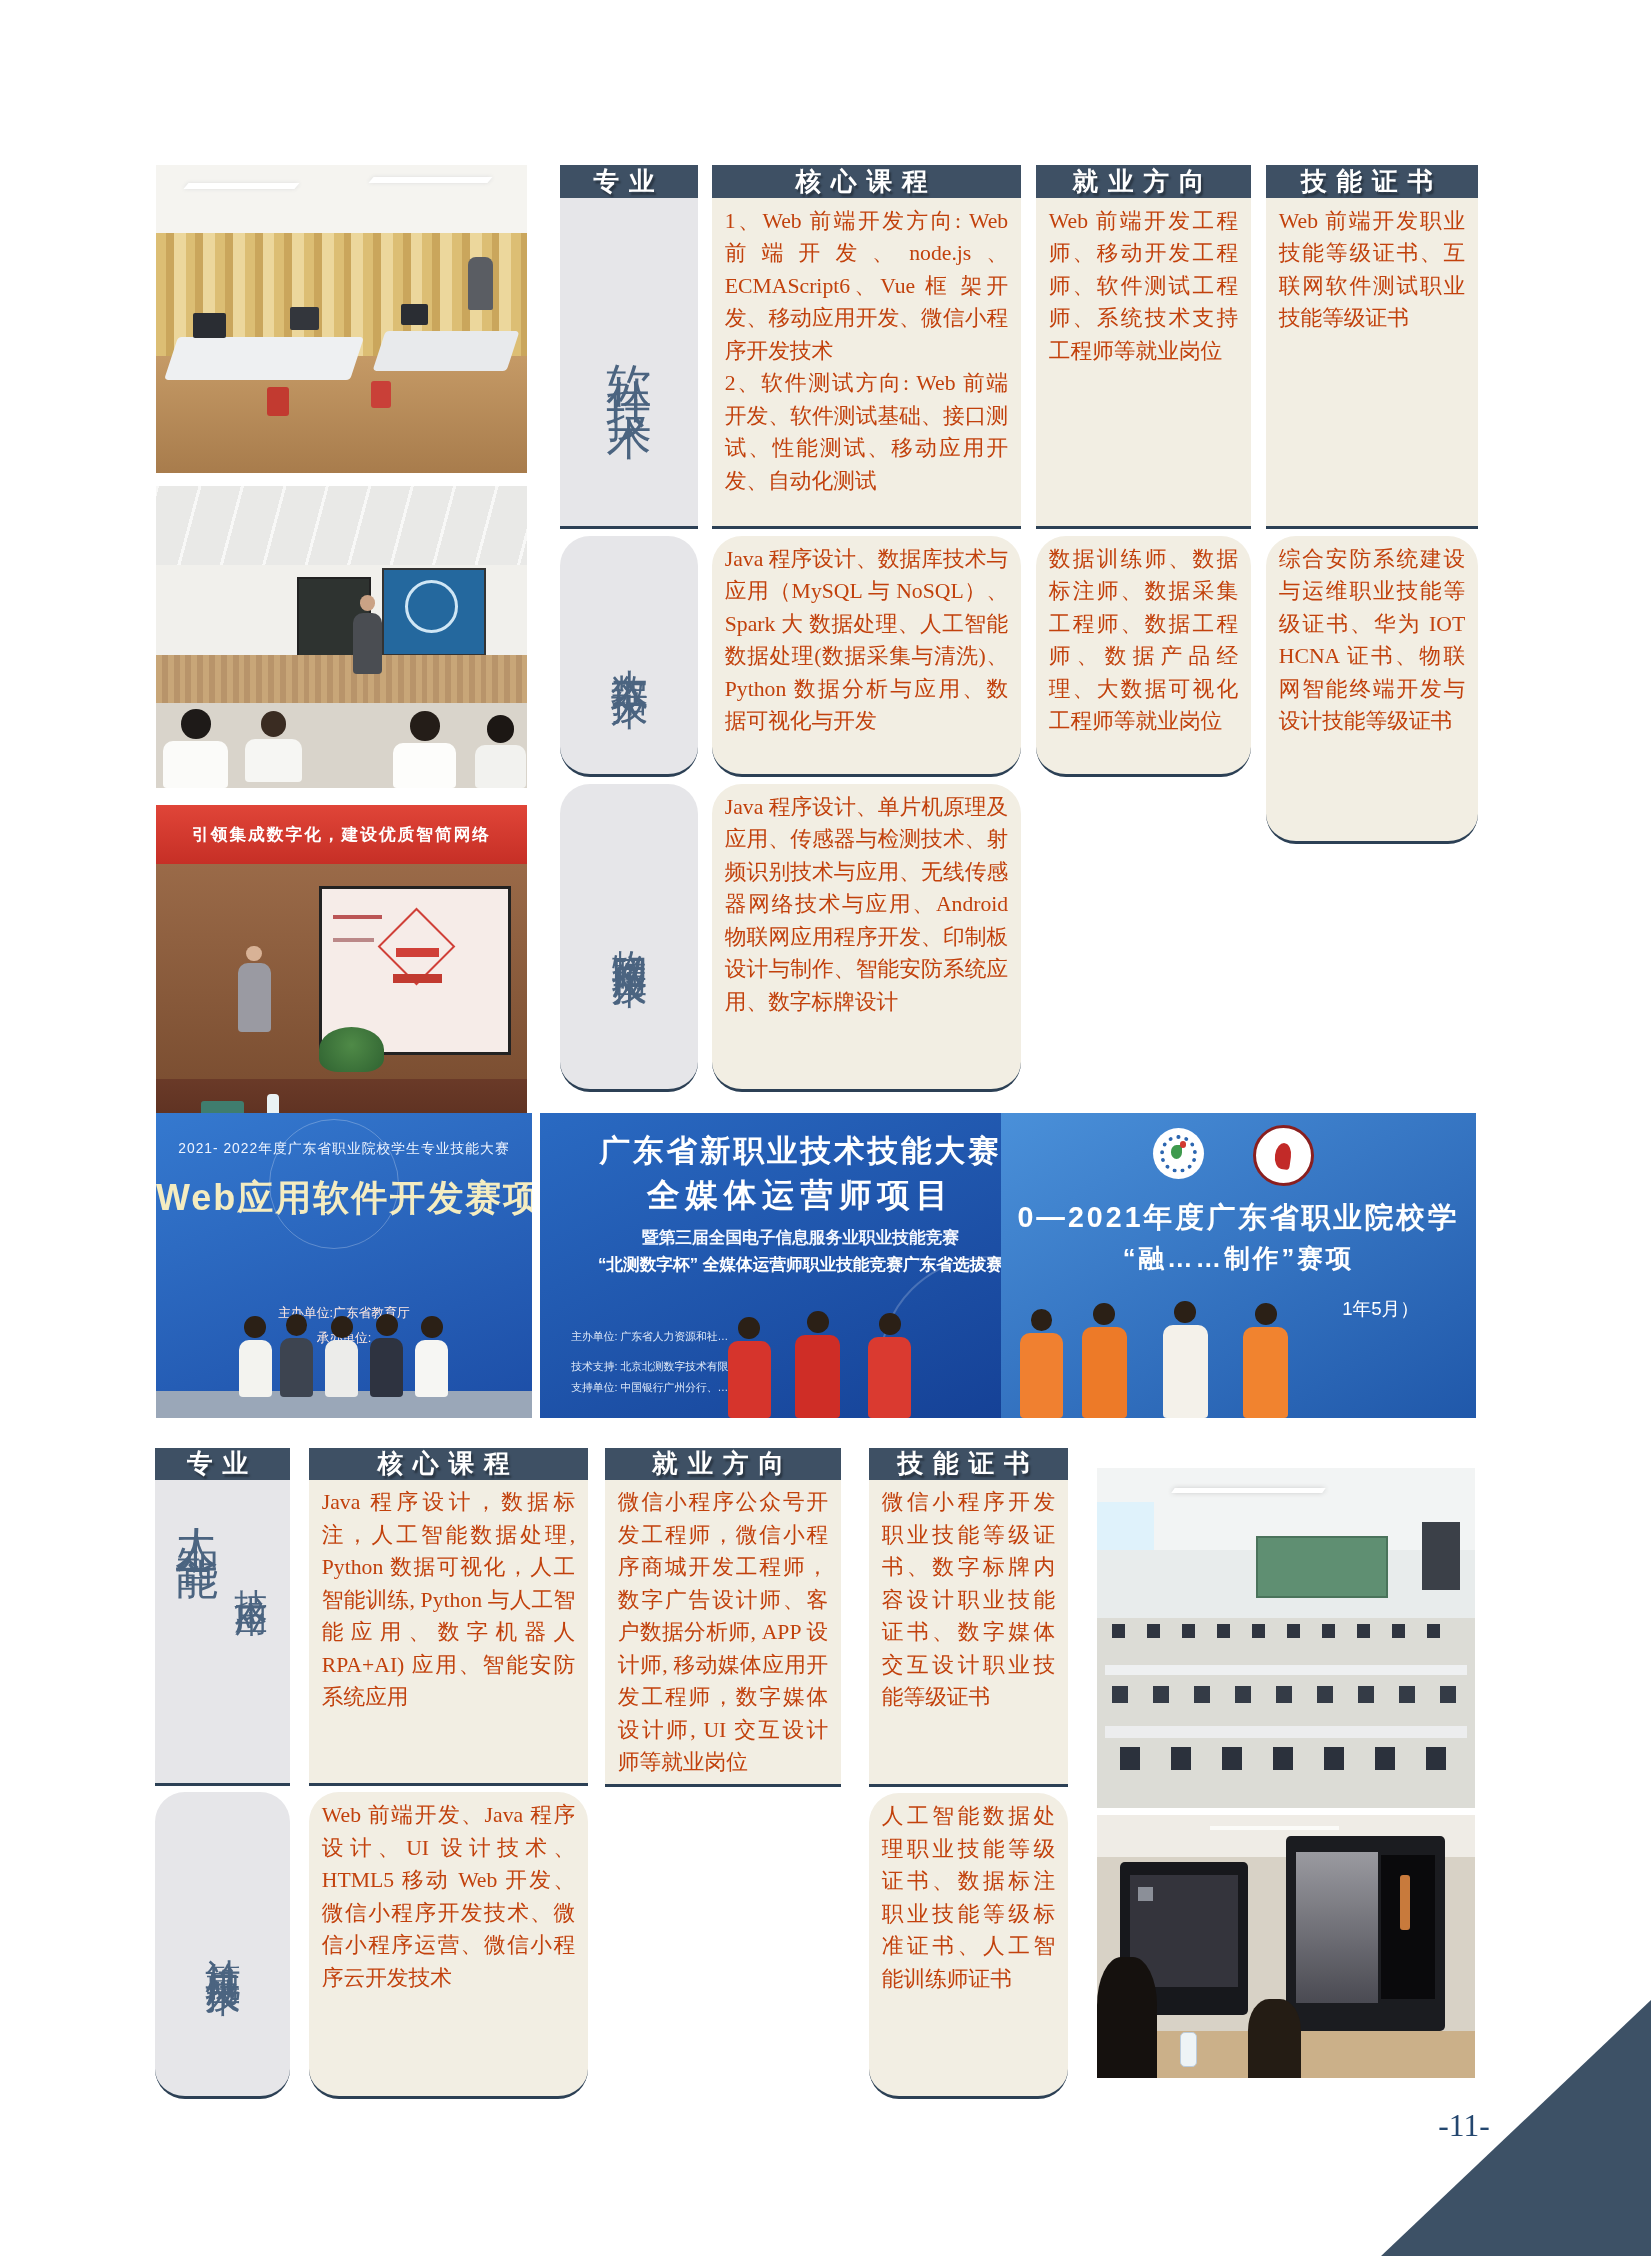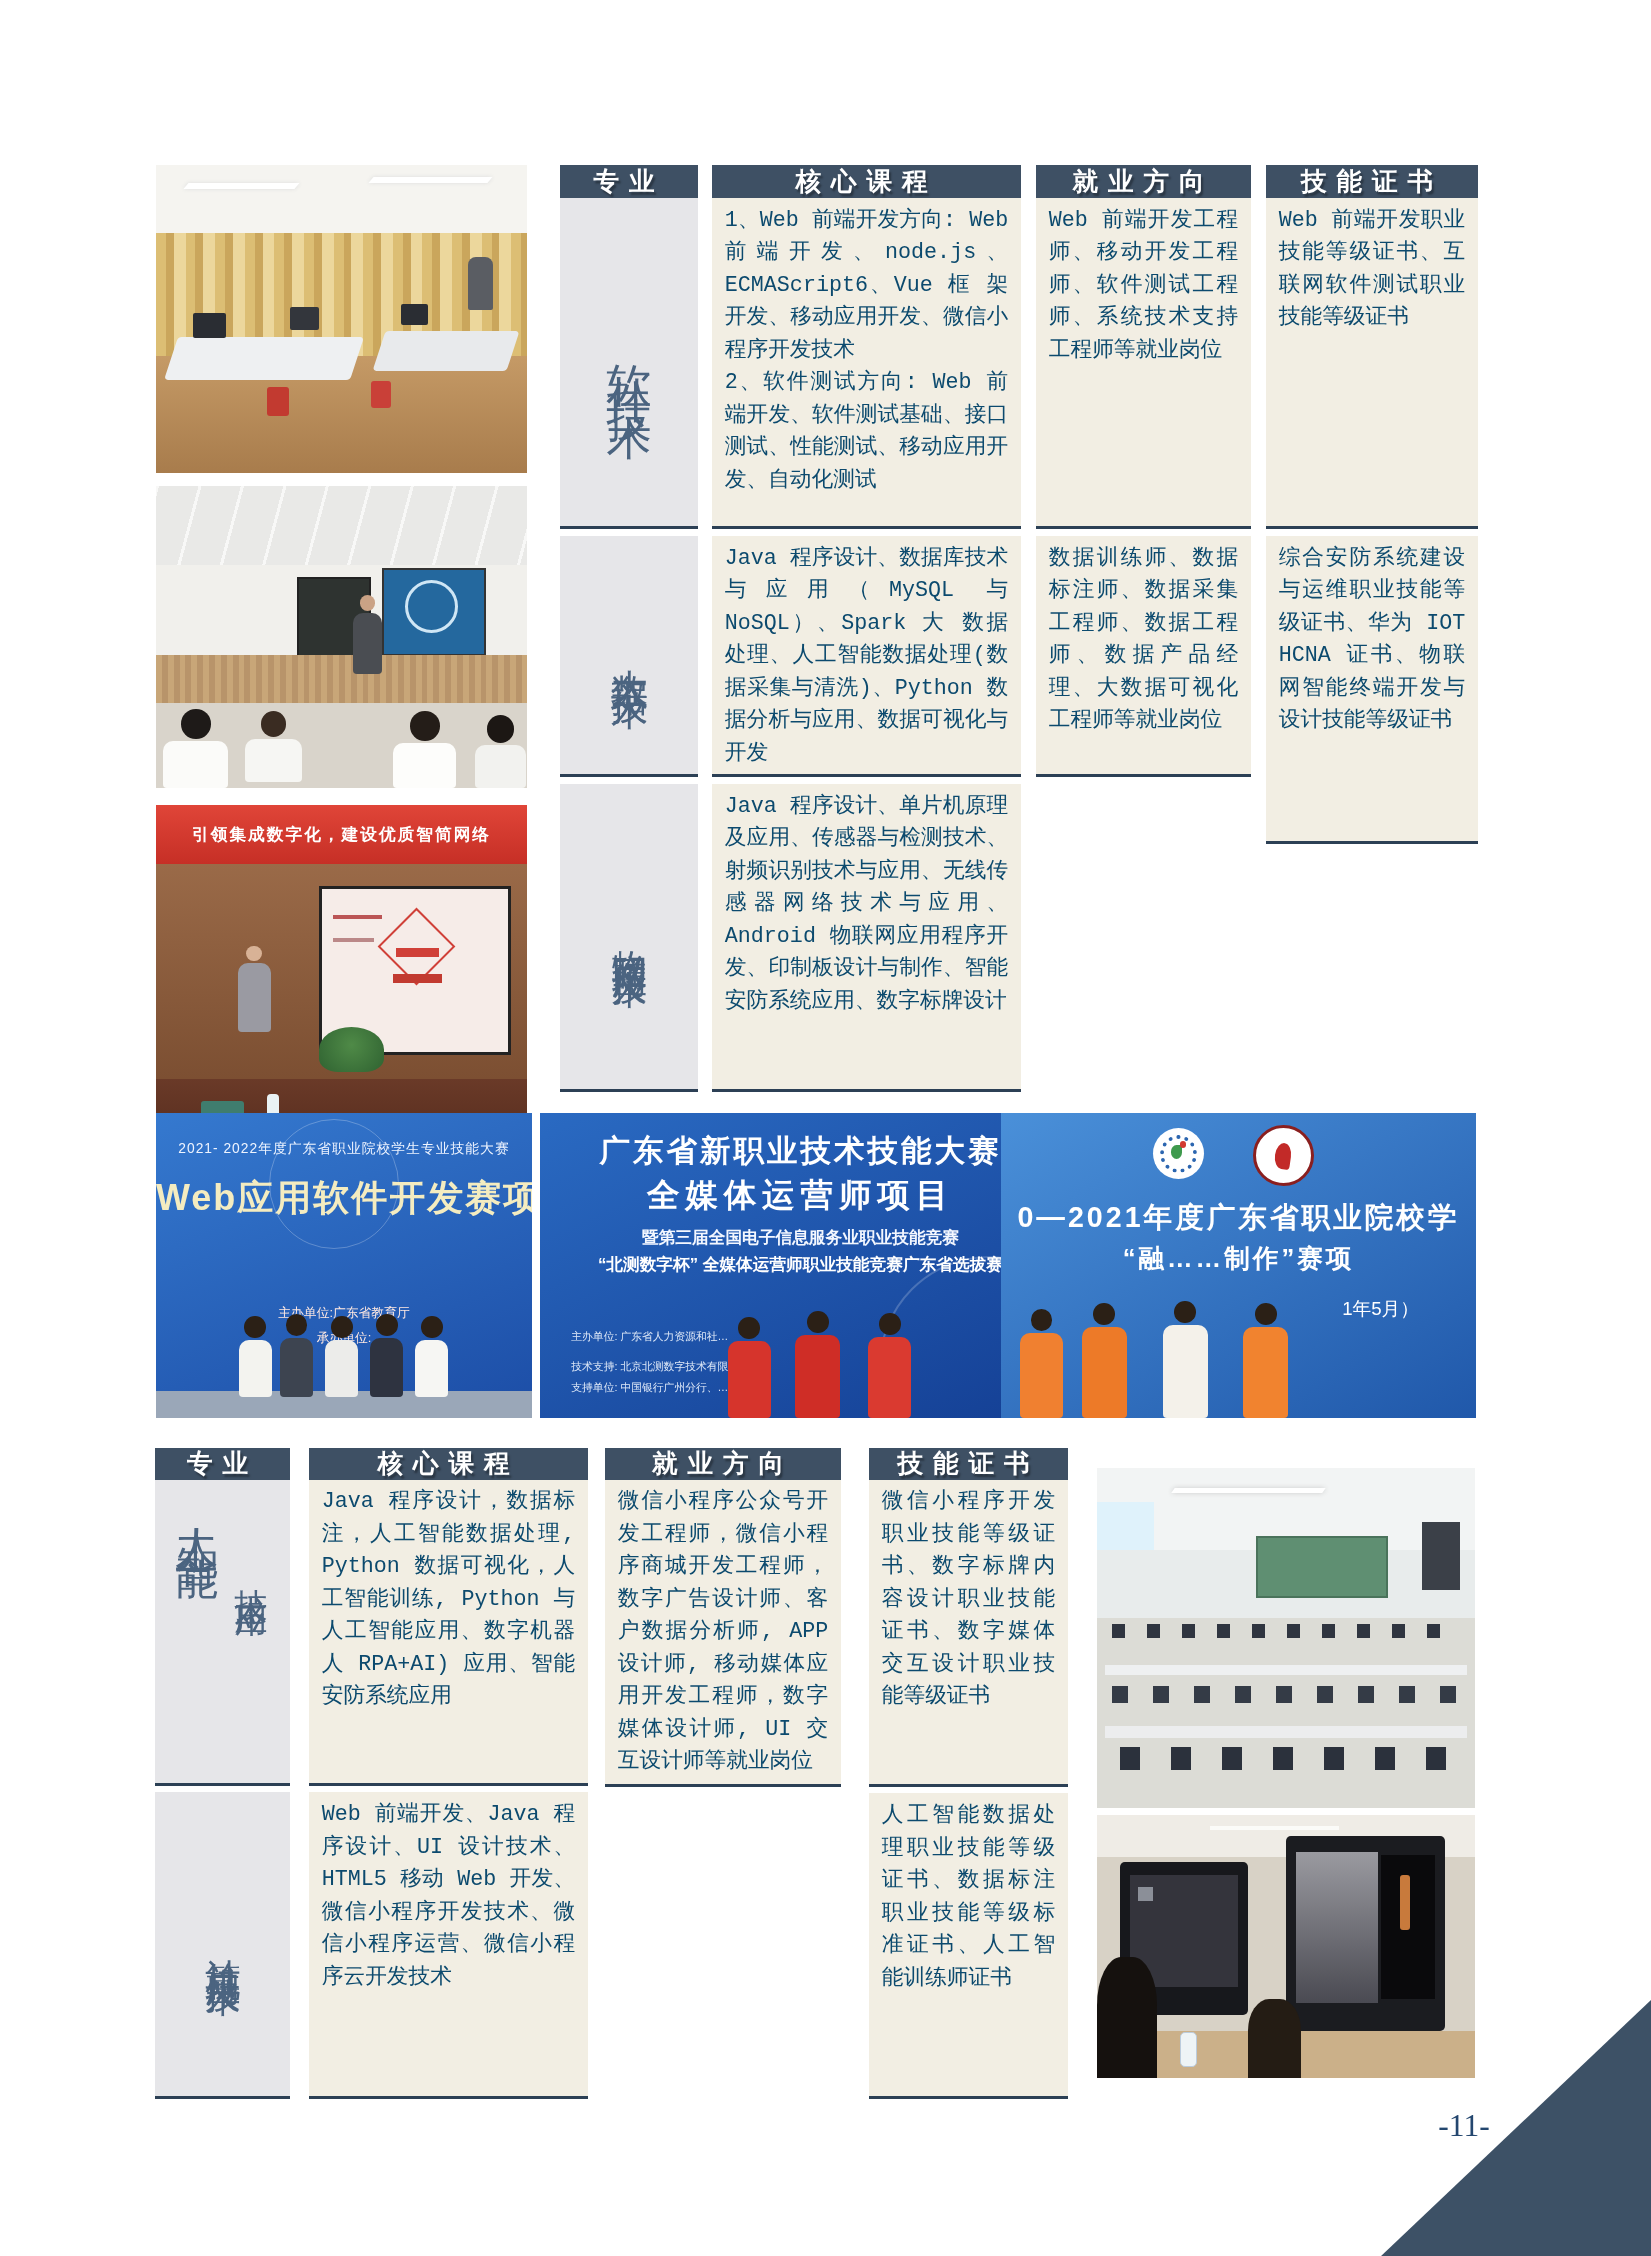--- a/index.html
+++ b/index.html
@@ -4,25 +4,25 @@
 <style>
   html,body{margin:0;padding:0;background:#ffffff;}
   #page{position:relative;width:1652px;height:2257px;background:#ffffff;overflow:hidden;
         font-family:"Liberation Sans",sans-serif;}
   
   .col{position:absolute;}
   .th{height:33px;background:#3e5064;color:#ffffff;display:flex;align-items:center;justify-content:center;
       font-family:"Liberation Sans",sans-serif;font-weight:bold;font-size:25.6px;letter-spacing:9.9px;
       text-shadow:2px 3px 2px rgba(0,0,0,.35);white-space:nowrap;}
   .cell{position:relative;border-bottom:3px solid #2c4055;overflow:hidden;}
-  .cell + .cell{margin-top:6.9px;}
+  .cell + .cell{margin-top:6.9px;border-radius:30px;}
   .beige{background:#f2eee3;}
   .gray{background:#e6e6e9;display:flex;align-items:center;justify-content:center;}
-  .txt{padding:6.9px 12.8px;font-family:Liberation Mono, monospace;font-size:21.7px;
-       line-height:32.5px;color:#0c4a6e;text-align:justify;}
+  .txt{padding:6.9px 12.8px;font-family:Liberation Serif, serif;font-size:21.7px;
+       line-height:32.5px;color:#c2410c;text-align:justify;}
   .txt p{margin:0;}
   .vert{writing-mode:vertical-rl;color:#4b6480;font-family:"Liberation Sans",sans-serif;font-weight:500;}
   .v1{font-size:45px;letter-spacing:17.7px;}
   .v2{font-size:37px;letter-spacing:5.9px;}
   .v3{font-size:35px;letter-spacing:3.9px;}
   .vmainA{position:absolute;left:13.8px;top:13.8px;font-size:43px;letter-spacing:9.9px;}
   .vsubA{position:absolute;left:73px;top:83px;font-size:33px;letter-spacing:5.9px;}
   
   .photo{position:absolute;overflow:hidden;background:#cfd6dd;}
   .abs{position:absolute;}

